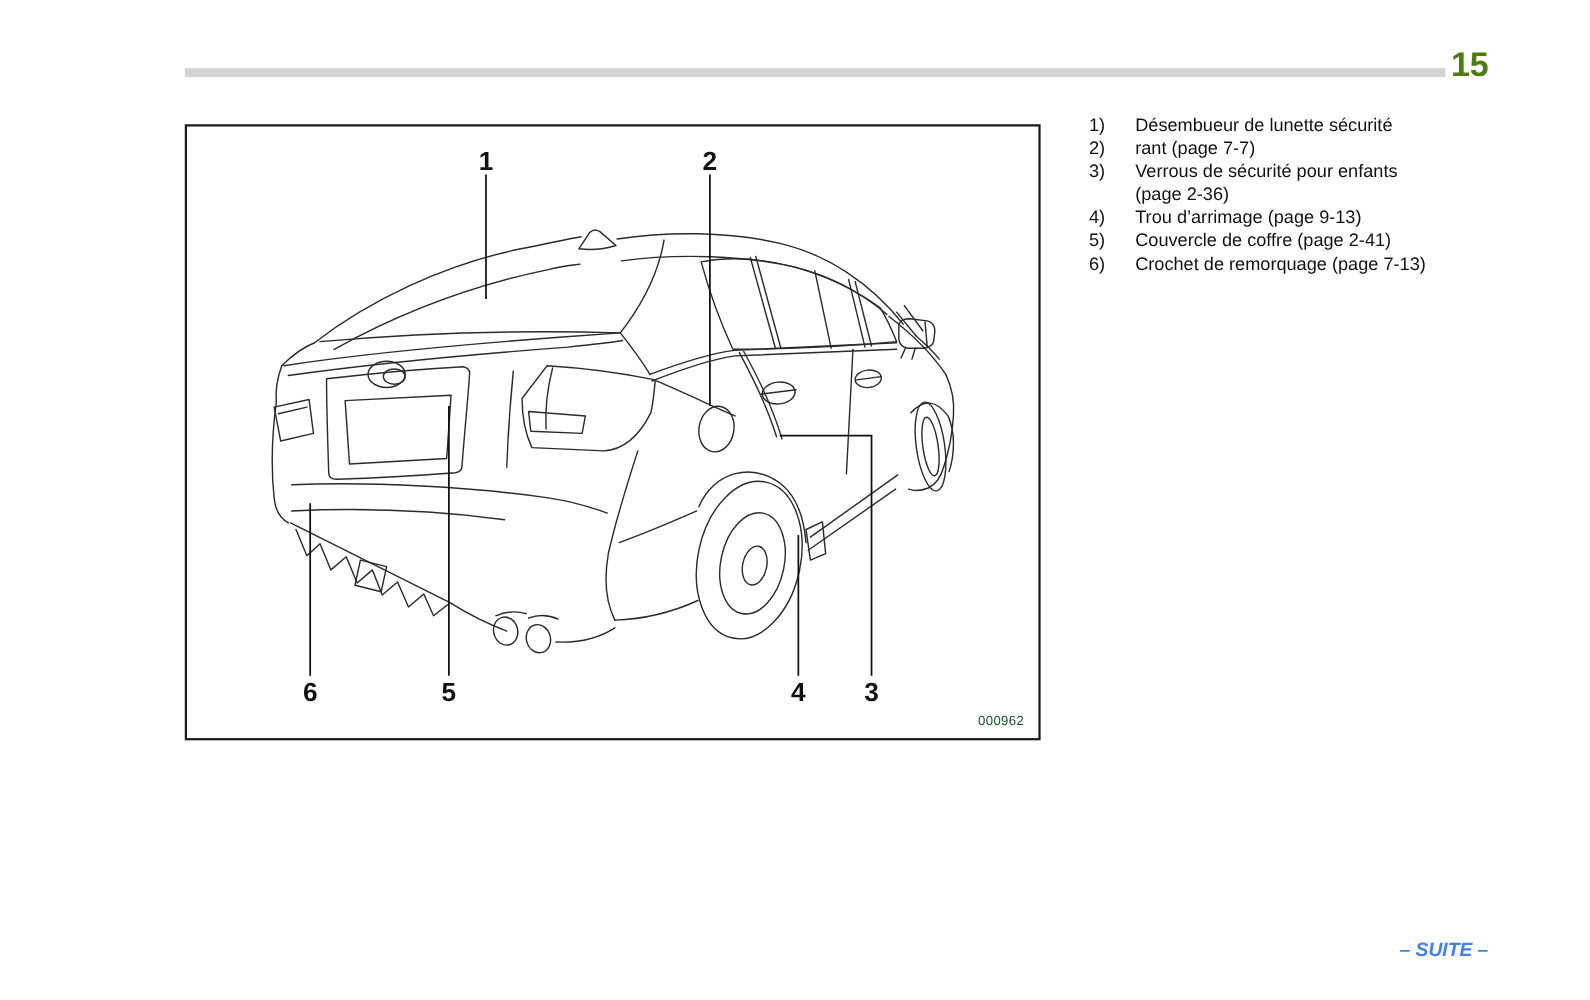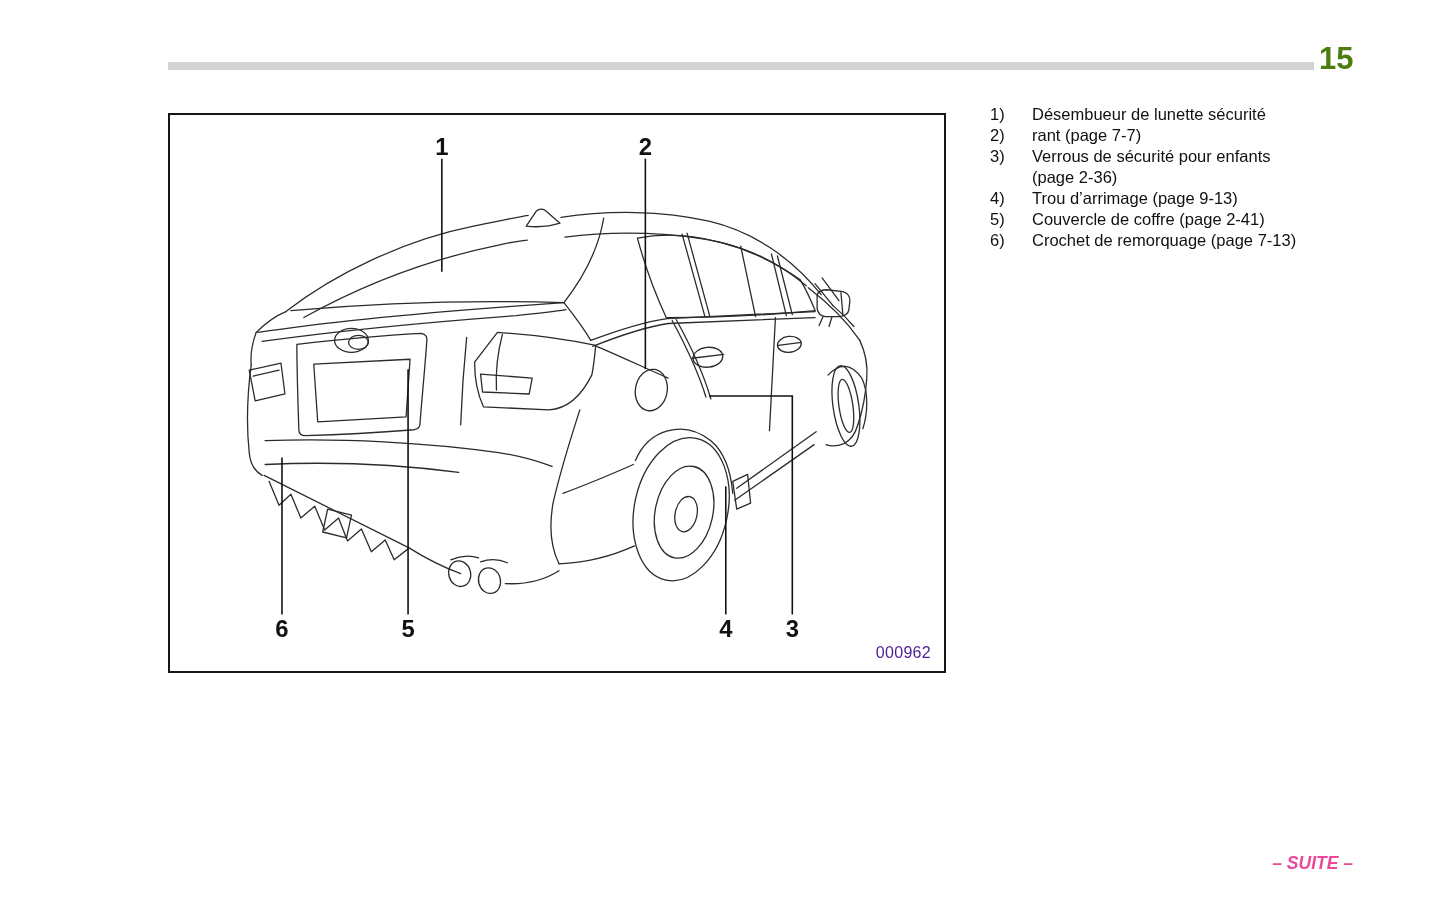--- a/index.html
+++ b/index.html
@@ -7,31 +7,31 @@
        font-family:"Liberation Sans", sans-serif;color:#1a1a1a;}
 
   
   .header-rule{position:absolute;left:168px;top:62px;width:1146px;height:8px;background:#d2d2d2;}
   .page-number{position:absolute;left:1319px;top:41px;font-size:31px;font-weight:700;color:#4d7c0f;}
 
   
   .figure-frame{position:absolute;left:168px;top:113px;width:778px;height:560px;
                 border:2px solid #161616;background:#fff;box-sizing:border-box;}
   .figure-frame svg{position:absolute;left:0;top:0;}
-  .image-id{position:absolute;right:13px;bottom:9px;font-size:16px;color:#4c1d95;letter-spacing:0.3px;}
+  .image-id{position:absolute;right:13px;bottom:9px;font-size:12px;color:#14532d;letter-spacing:0.3px;}
 
   
   .legend{position:absolute;left:990px;top:104px;width:368px;font-size:16.5px;line-height:21px;color:#111;}
   .legend-item{display:flex;align-items:flex-start;}
   .legend-num{width:42px;flex:0 0 42px;}
   .legend-txt{flex:1;}
   .legend-txt div{white-space:nowrap;}
 
   
-  .footer-note{position:absolute;right:92px;top:853px;font-size:17.5px;font-weight:700;font-style:italic;color:#ec4899;}
+  .footer-note{position:absolute;right:92px;top:853px;font-size:17.5px;font-weight:700;font-style:italic;color:#3b82f6;}
 </style>
 </head>
 <body>
 
 <div class="header-rule"></div>
 <div class="page-number">15</div>
 
 <div class="figure-frame">
   <svg width="774" height="556" viewBox="0 0 778 560">
     <g stroke="#2b2b2b" fill="none" stroke-width="1.3" stroke-linecap="round" stroke-linejoin="round">

